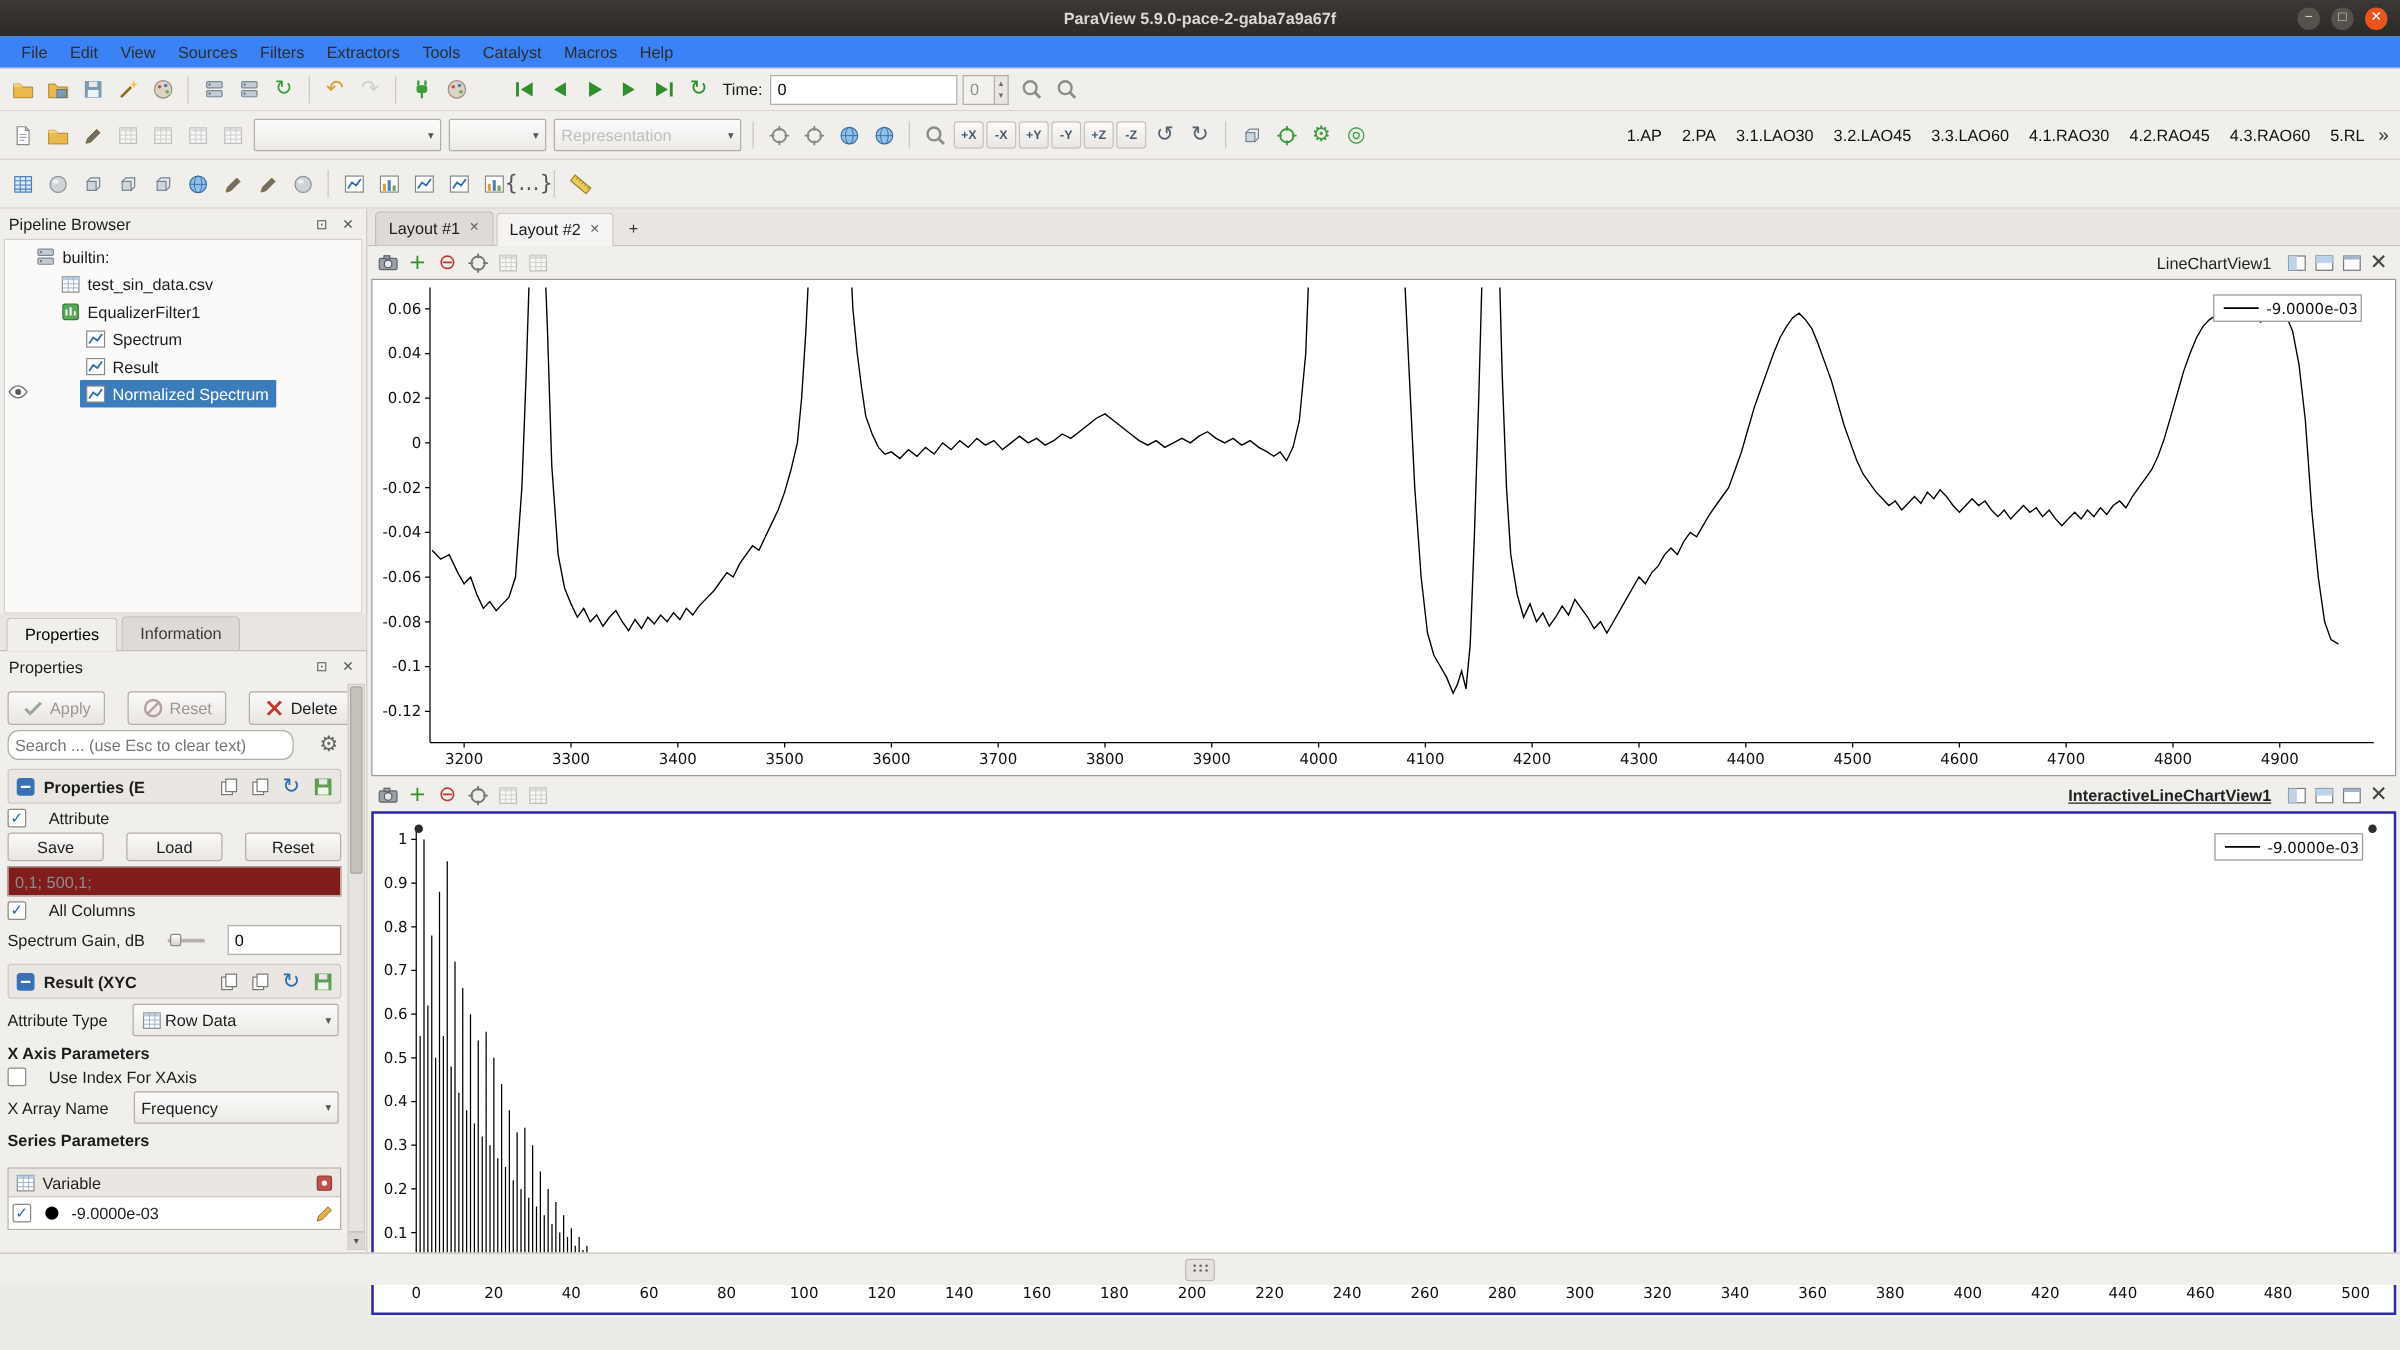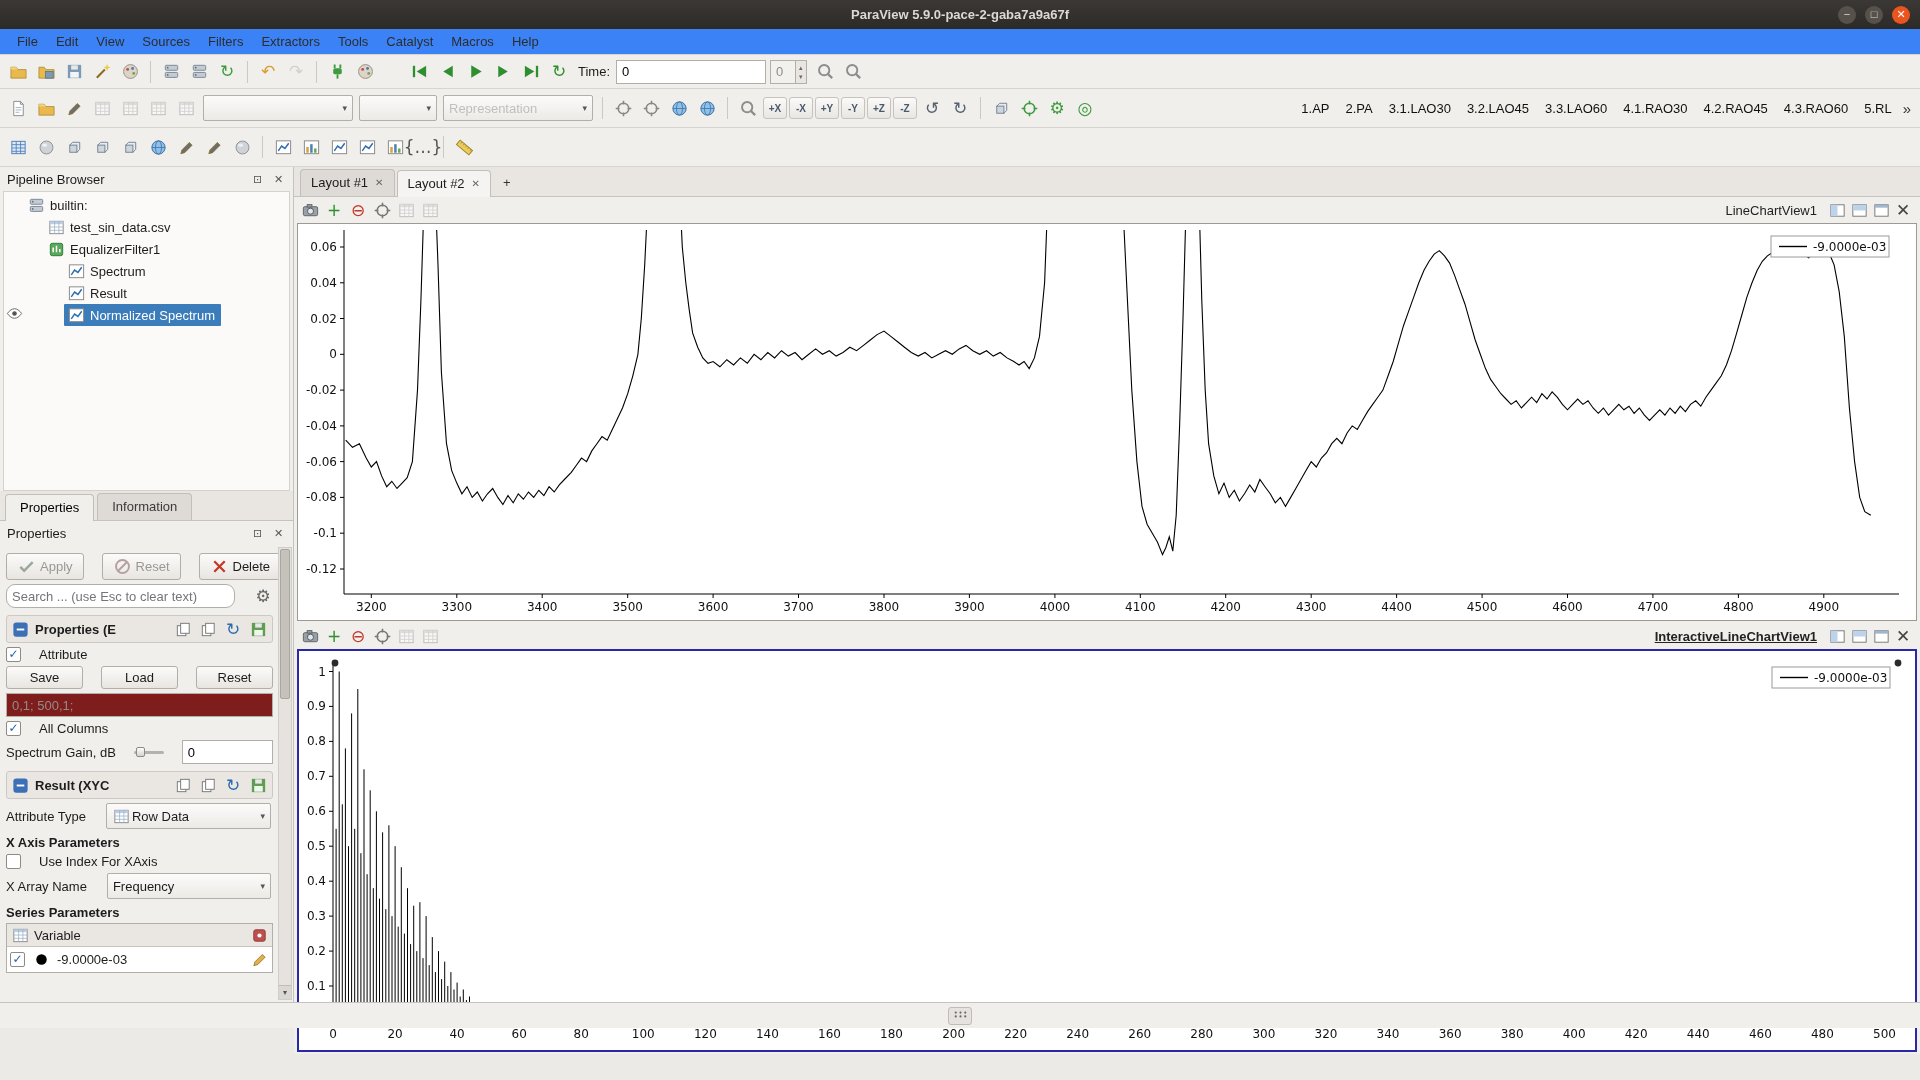--- a/index.html
+++ b/index.html
@@ -72,21 +72,21 @@
   .secbtn{width:19px;height:19px}
   .cb{width:15px;height:15px;border:1px solid #8e8a85;background:#fff;border-radius:2px;font-size:12px;line-height:13px;text-align:center;color:#1f5fae;font-weight:bold;flex:0 0 auto}
   .lbl{font-size:13px}
   .bold{font-weight:bold;font-size:13px;margin:6px 0 2px}
   .w110{width:108px;flex:0 0 auto;line-height:1.25}
   .flex1{flex:1;min-width:0}
   .wfull{width:100%;background:#7f1d1d;color:#8f8d8a}
   .slider{width:30px;height:14px;position:relative;flex:0 0 auto}
   .slider .track{position:absolute;left:0;right:0;top:6px;height:3px;background:#b5b1ac;border-radius:2px}
   .slider .handle{position:absolute;left:2px;top:2px;width:9px;height:10px;background:linear-gradient(#fdfdfd,#d8d4cf);border:1px solid #8e8a85;border-radius:2px}
-  .stable{border:1px solid #b2aea8;margin-top:3px}
+  .stable{border:1px solid #b2aea8;margin-top:14px}
   .sthead{display:flex;align-items:center;background:#eae7e3;border-bottom:1px solid #c6c2bd;height:23px;padding:0 3px;gap:4px}
   .sthead .hv{flex:1;font-size:13px}
   .strow{display:flex;align-items:center;height:25px;background:#fff;padding:0 3px;gap:6px}
   .strow .val{font-size:13px;flex:1}
   .vscroll{position:absolute;right:1px;top:2px;bottom:2px;width:14px;background:#e6e3df;border:1px solid #d0ccc7}
   .vscroll .thumb{margin:1px;height:150px;background:#c5c1bb;border:1px solid #a9a5a0;border-radius:2px}
   .vscroll .sdn{position:absolute;bottom:0;left:0;right:0;height:14px;text-align:center;font-size:8px;color:#555;background:#dbd7d2;border-top:1px solid #c0bcb7;line-height:14px}
 
   
   .main-area{flex:1;display:flex;flex-direction:column;min-width:0}

